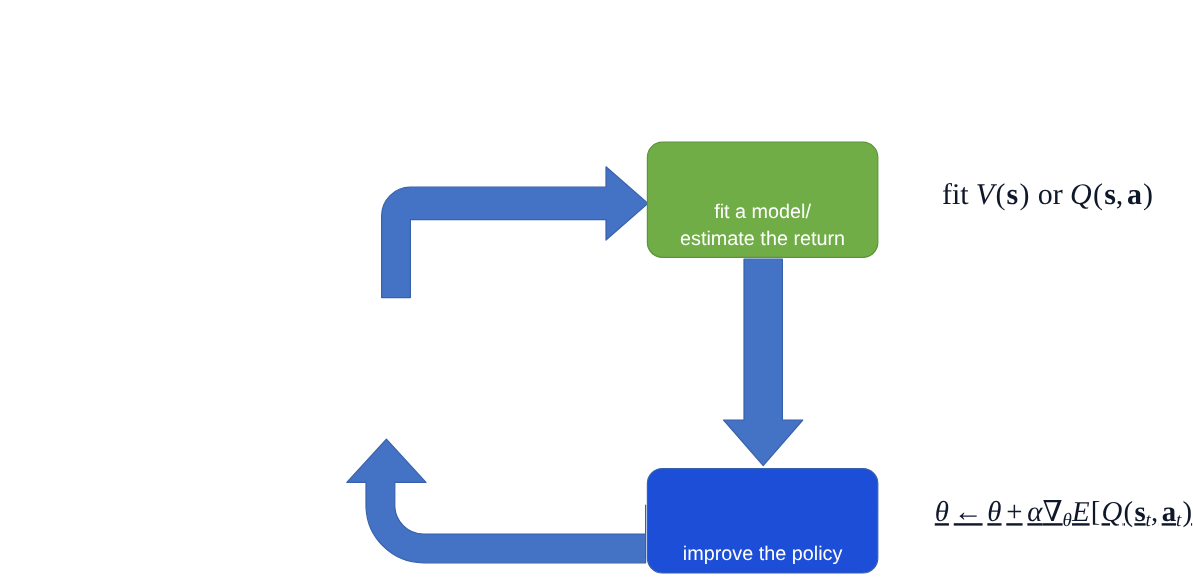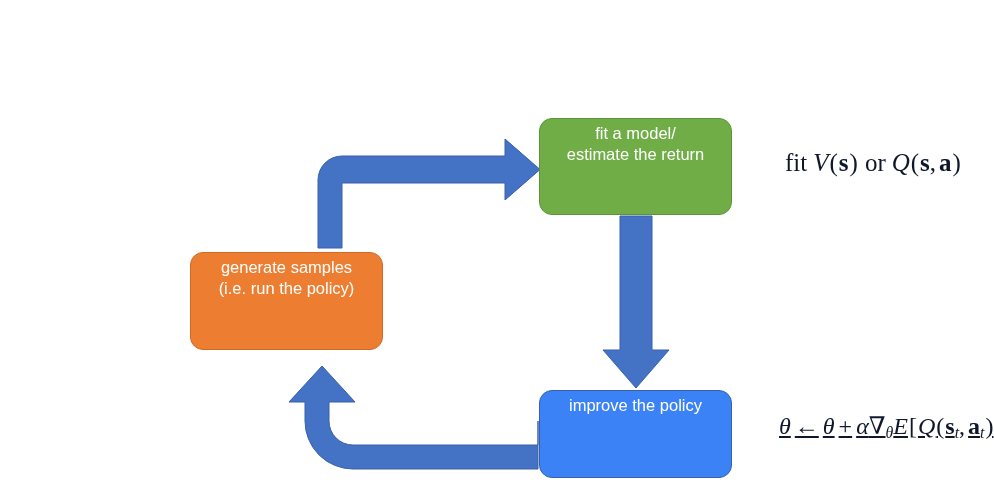--- a/index.html
+++ b/index.html
@@ -48,21 +48,21 @@
     width: 994px;
     height: 488px;
   }
 
   
   .node {
     position: absolute;
     box-sizing: border-box;
     border-radius: 13px;
     display: flex;
-    align-items: flex-start;
+    align-items: flex-end;
     justify-content: center;
     text-align: center;
     color: #ffffff;
     font-family: "Liberation Sans", sans-serif;
     font-size: 16.5px;
     font-weight: 400;
     line-height: 1.30;
     padding: 4px 8px;
     z-index: 3;
   }
@@ -82,21 +82,21 @@
     width: 193px;
     height: 98px;
     background: #ED7D31;
     border: 1px solid #d26a25;
   }
   #node-improve {
     left: 539px;
     top: 390px;
     width: 193px;
     height: 88px;
-    background: #3b82f6;
+    background: #1d4ed8;
     border: 1px solid #3861ab;
   }
 
   
   .math {
     position: absolute;
     font-family: "Liberation Serif", "DejaVu Serif", serif;
     color: #0f172a;
     white-space: nowrap;
     z-index: 4;
@@ -167,24 +167,20 @@
                A 48 48 0 0 0 353 469
                L 538 469
                Z" fill="#4472C4" stroke="#3861ab" stroke-width="1" stroke-linejoin="round"></path>
     </svg>
 
     <div class="node" id="node-fit">
       <span class="node-text">fit a model/
 estimate the return</span>
     </div>
 
-    <div class="node" id="node-generate">
-      <span class="node-text">generate samples
-(i.e. run the policy)</span>
-    </div>
 
     <div class="node" id="node-improve">
       <span class="node-text">improve the policy</span>
     </div>
 
     <div class="math" id="math-fit">
       <span class="mroman">fit</span><span class="mspace"></span><span class="mi">V</span><span class="mop">(</span><span class="mbf">s</span><span class="mop">)</span><span class="mspace"></span><span class="mroman">or</span><span class="mspace"></span><span class="mi">Q</span><span class="mop">(</span><span class="mbf">s</span><span class="mroman">,</span><span class="mspace-s"></span><span class="mbf">a</span><span class="mop">)</span>
     </div>
 
     <div class="math" id="math-update">

